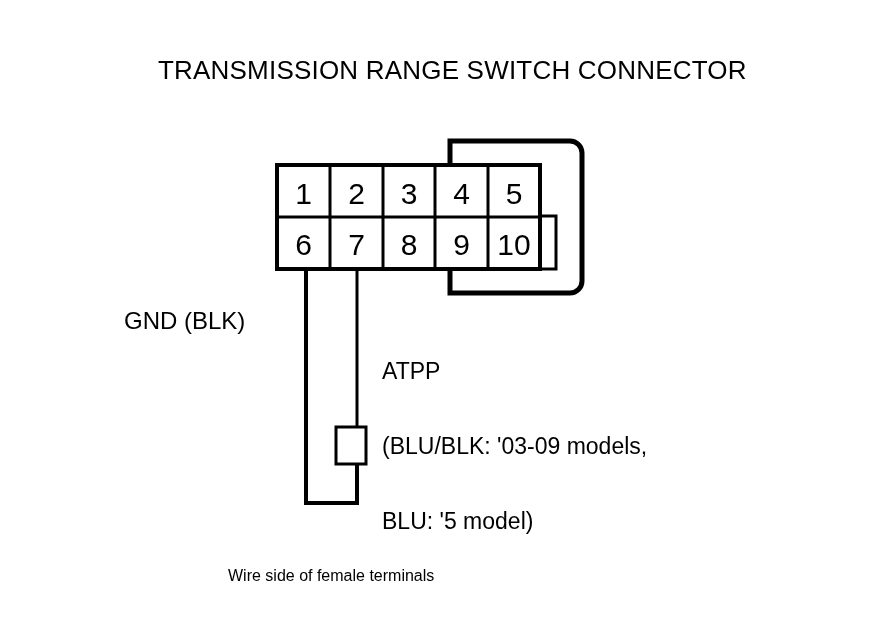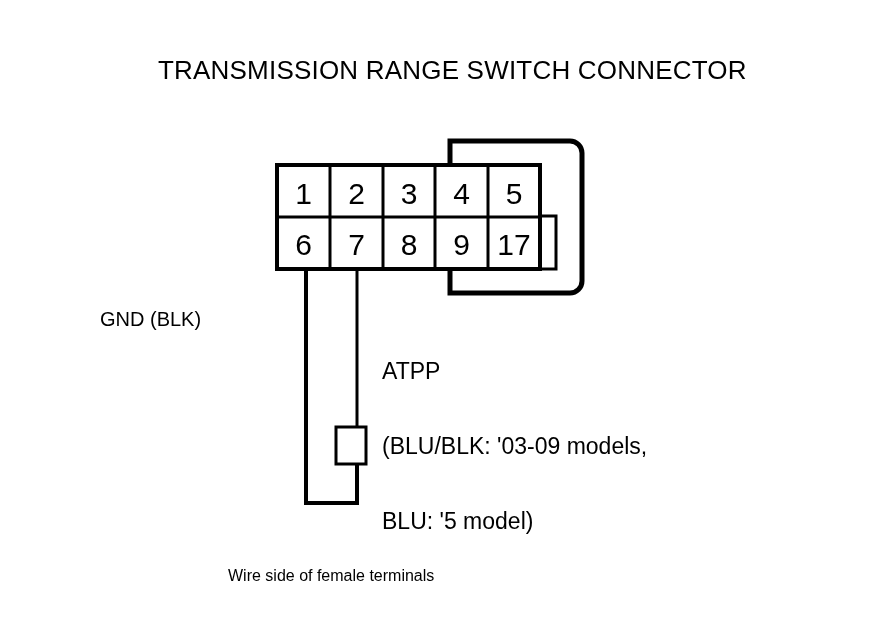--- a/index.html
+++ b/index.html
@@ -37,23 +37,23 @@
     line-height: 1.0;
   }
   #title-text {
     left: 118px;
     top: 57px;
     font-size: 26px;
     letter-spacing: 0.2px;
     margin-left: 40px;
   }
   #gnd-label {
-    left: 100px;
+    left: 124px;
     top: 309px;
-    font-size: 20px;
+    font-size: 24px;
   }
   #atpp-block {
     left: 382px;
     top: 311px;
     font-size: 23px;
   }
   #atpp-block .line {
     display: block;
     height: 29px;
     line-height: 29px;
@@ -113,21 +113,21 @@
   <div class="pin-num" style="left:277px; top:172px; width:53px;">1</div>
   <div class="pin-num" style="left:330px; top:172px; width:53px;">2</div>
   <div class="pin-num" style="left:383px; top:172px; width:52px;">3</div>
   <div class="pin-num" style="left:435px; top:172px; width:53px;">4</div>
   <div class="pin-num" style="left:488px; top:172px; width:52px;">5</div>
 
   <div class="pin-num" style="left:277px; top:223px; width:53px;">6</div>
   <div class="pin-num" style="left:330px; top:223px; width:53px;">7</div>
   <div class="pin-num" style="left:383px; top:223px; width:52px;">8</div>
   <div class="pin-num" style="left:435px; top:223px; width:53px;">9</div>
-  <div class="pin-num" style="left:488px; top:223px; width:52px;">17</div>
+  <div class="pin-num" style="left:488px; top:223px; width:52px;">10</div>
 
   <div class="txt" id="gnd-label">GND (BLK)</div>
 
   <div class="txt" id="atpp-block">
     <span class="line">ATPP</span>
     <span class="line">(BLU/BLK: '03-09 models,</span>
     <span class="line">BLU: '5 model)</span>
   </div>
 
   <div class="txt" id="caption-text">Wire side of female terminals</div>

